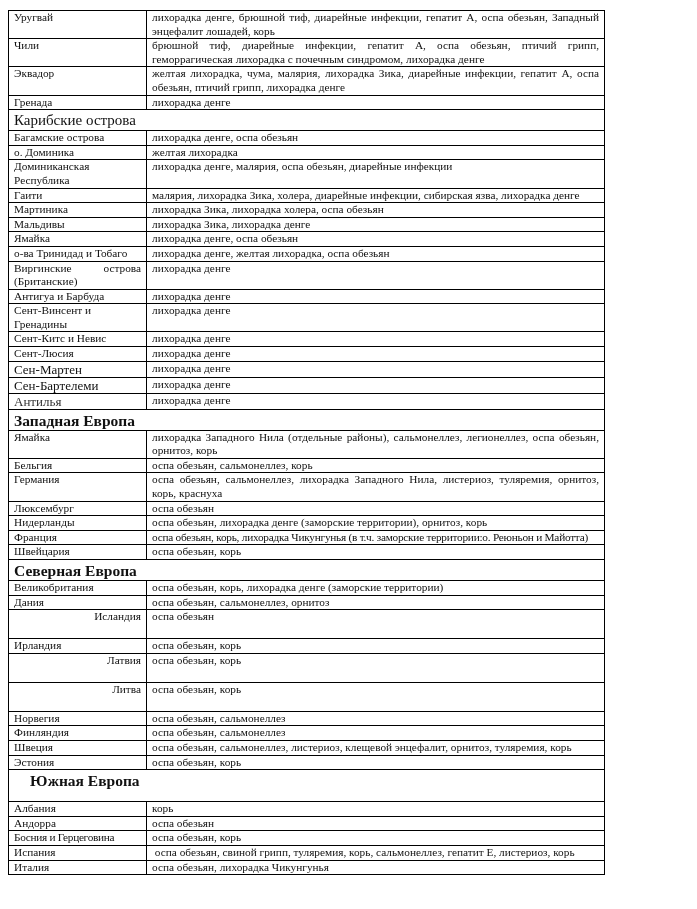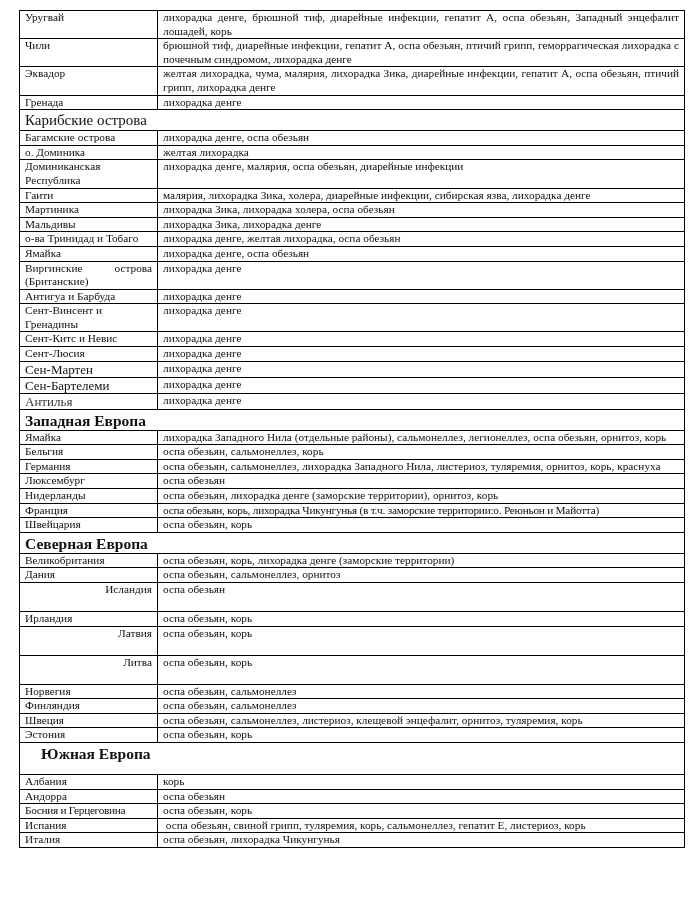--- a/index.html
+++ b/index.html
@@ -1,18 +1,18 @@
 <!DOCTYPE html>
 <html><head>
 <meta charset="utf-8">
 <style>
   html, body { margin: 0; padding: 0; background: #ffffff; }
   body { width: 697px; height: 909px; position: relative; overflow: hidden;
          font-family: "Liberation Serif", "DejaVu Serif", serif; color: #111; }
-  table.doc { position: absolute; left: 19px; top: 10px; width: 666px;
+  table.doc { position: absolute; left: 8px; top: 10px; width: 597px;
               border-collapse: collapse; table-layout: fixed; }
   table.doc td { border: 1px solid #000; padding: 0 5px; vertical-align: top;
                  font-size: 11.3px; line-height: 13.6px; }
   td.c1 { width: 127px; }
   td.c2 { text-align: justify; text-align-last: left; }
   tr.sec td { font-size: 15px; line-height: 19px; padding-top: 1px; }
   tr.sec.bold td { font-weight: bold; font-size: 15.5px; }
   tr.big td.c1 { font-size: 13px; line-height: 15px; }
   td.justify-name { text-align: justify; text-align-last: left; }
   tr.tall3 td { height: 28px; text-align: right; }
@@ -62,26 +62,26 @@
     </tr>
     <tr>
       <td class="c1">Мартиника</td>
       <td class="c2">лихорадка Зика, лихорадка холера, оспа обезьян</td>
     </tr>
     <tr>
       <td class="c1">Мальдивы</td>
       <td class="c2">лихорадка Зика, лихорадка денге</td>
     </tr>
     <tr>
+      <td class="c1">Ямайка</td>
+      <td class="c2">лихорадка денге, оспа обезьян</td>
+    </tr>
+    <tr>
       <td class="c1 justify-name">о-ва Тринидад и Тобаго</td>
       <td class="c2">лихорадка денге, желтая лихорадка, оспа обезьян</td>
-    </tr>
-    <tr>
-      <td class="c1">Ямайка</td>
-      <td class="c2">лихорадка денге, оспа обезьян</td>
     </tr>
     <tr>
       <td class="c1 justify-name">Виргинские острова (Британские)</td>
       <td class="c2">лихорадка денге</td>
     </tr>
     <tr>
       <td class="c1">Антигуа и Барбуда</td>
       <td class="c2">лихорадка денге</td>
     </tr>
     <tr>

